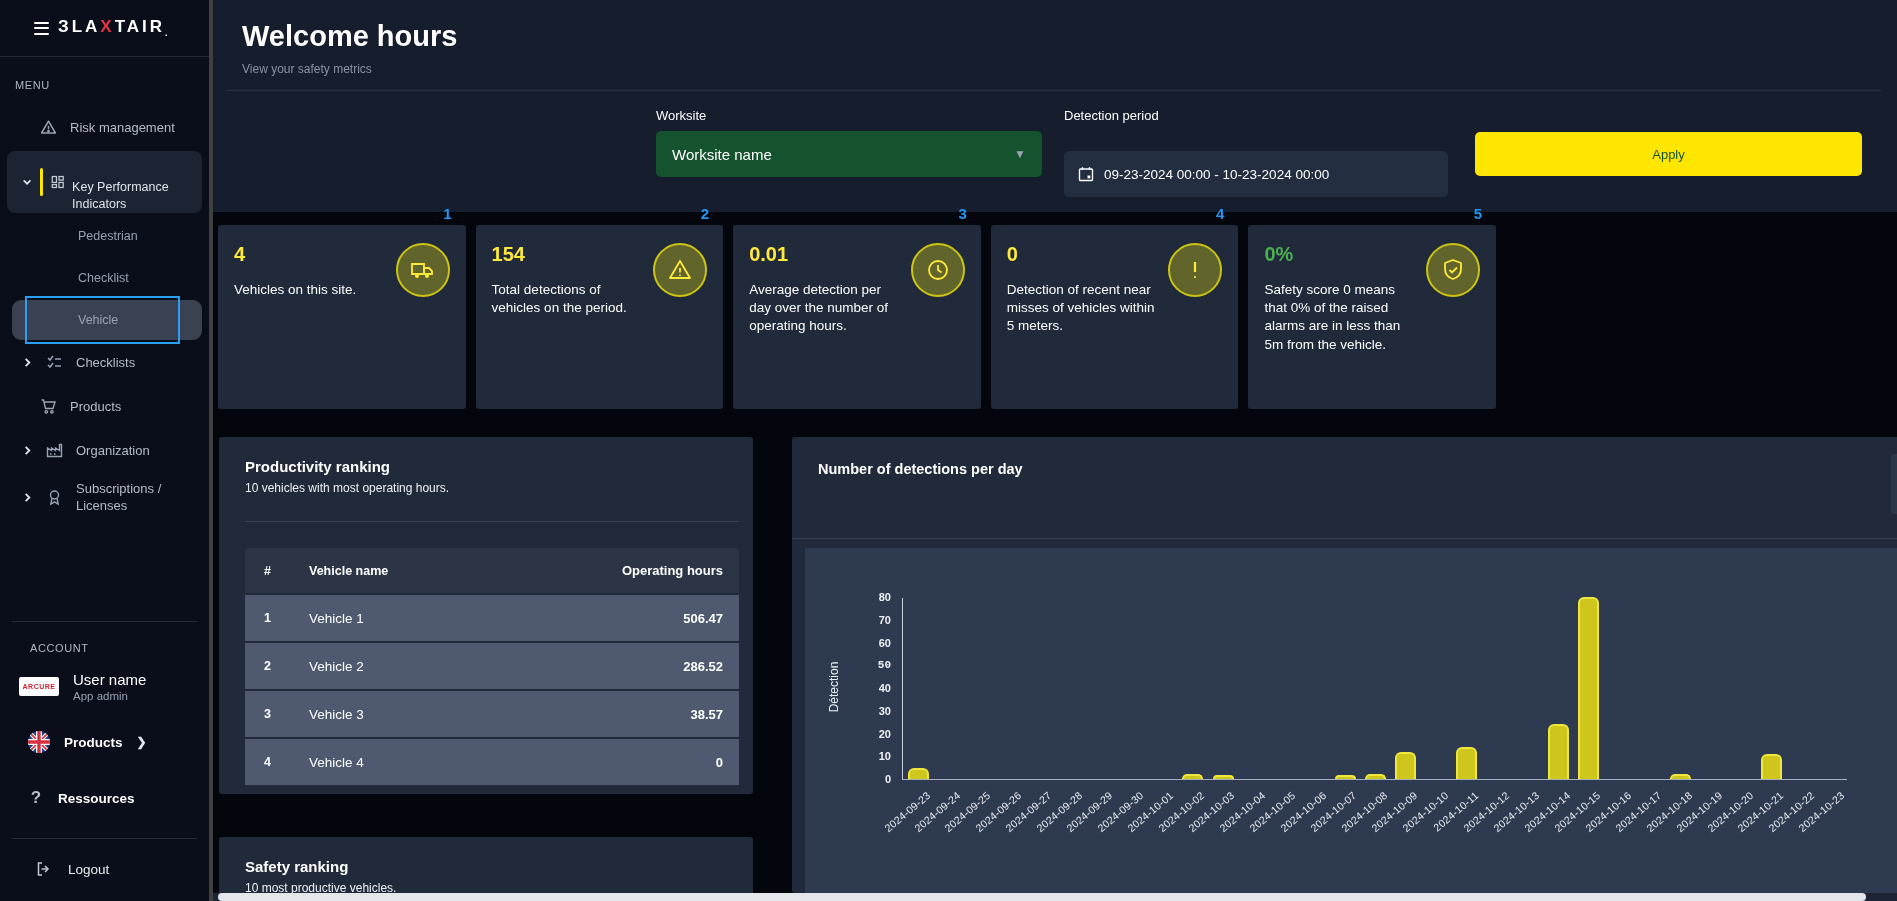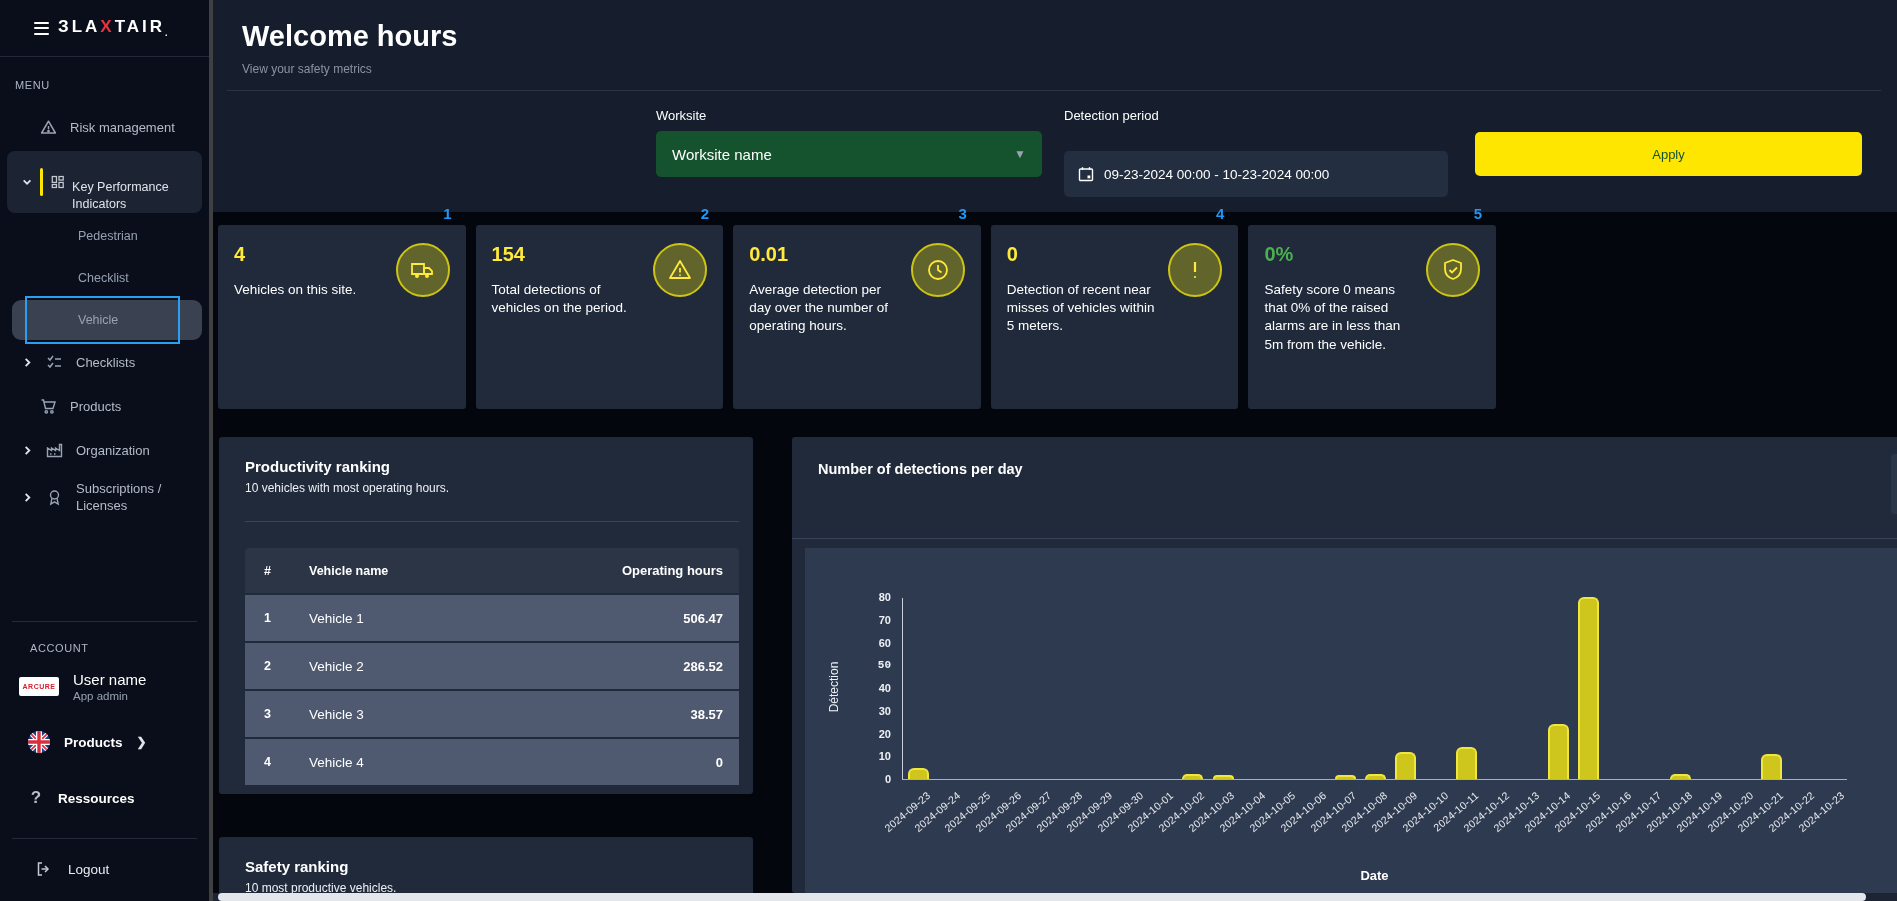--- a/index.html
+++ b/index.html
@@ -482,20 +482,19 @@
           <div class="xlab" style="left: 868.79px;">
             <span>2024-10-21</span>
           </div>
           <div class="xlab" style="left: 899.274px;">
             <span>2024-10-22</span>
           </div>
           <div class="xlab" style="left: 929.758px;">
             <span>2024-10-23</span>
           </div>
         </div>
-      <div class="x-axis-title">Date</div>
     </div>
   </div>
 
   <div class="hscrollbar">
     <div class="hscroll-thumb"></div>
   </div>
 </div>
 
 </body></html>

